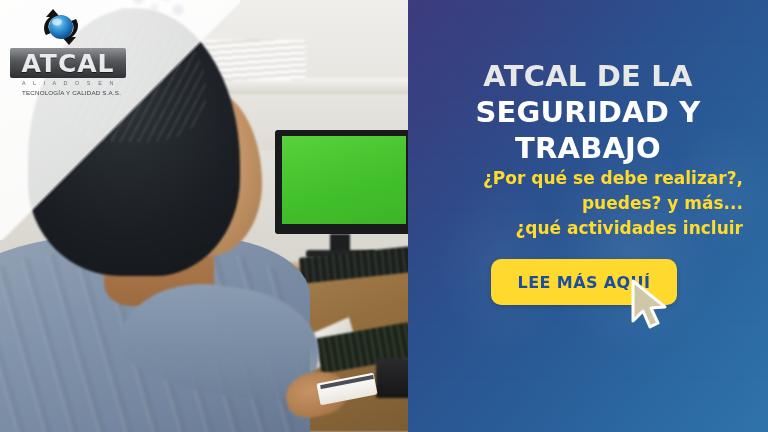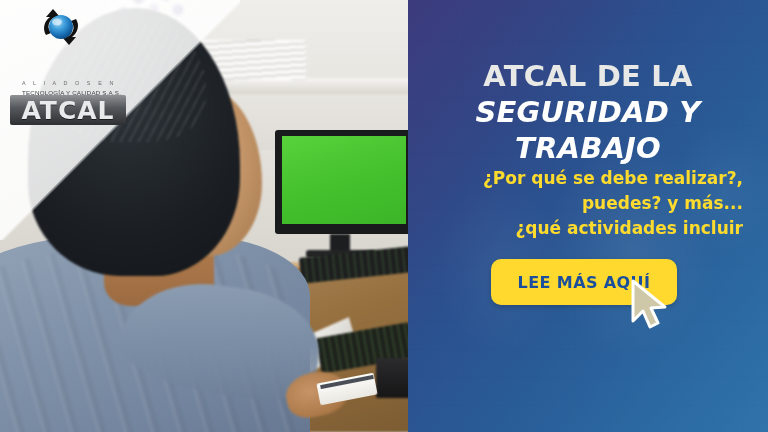--- a/index.html
+++ b/index.html
@@ -276,21 +276,20 @@
   }
   .logo-word {
     position: absolute;
     left: 0px; top: 46px;
     width: 116px; height: 30px;
     background: linear-gradient(180deg,#8f9195 0%, #55585c 42%, #2e3033 100%);
     border-radius: 2px;
     display: flex;
     align-items: center;
     justify-content: center;
-    margin-top: 47px;
   }
   .logo-word-text {
     font-family: "DejaVu Sans", sans-serif;
     font-weight: 700;
     font-size: 25px;
     letter-spacing: 1px;
     color: #e9eaec;
     text-shadow: 0 1px 0 rgba(0,0,0,.55);
     line-height: 1;
   }
@@ -366,21 +365,21 @@
     font-family: "DejaVu Sans", sans-serif;
     font-weight: 700;
     font-size: 29px;
     line-height: 36px;
     letter-spacing: .2px;
     width: 320px;
   }
   .headline .l1 { color: #e8e9e6; display: block; }
   .headline .l2,
   .headline .l3,
-  .headline .l4 { color: #ffffff; display: block; font-style: italic; }
+  .headline .l4 { color: #ffffff; display: block; }
 
   .subhead {
     text-align: right;
     font-family: "DejaVu Sans", sans-serif;
     font-weight: 700;
     font-size: 17px;
     line-height: 25px;
     color: #ffdb2d;
     width: 310px;
   }

